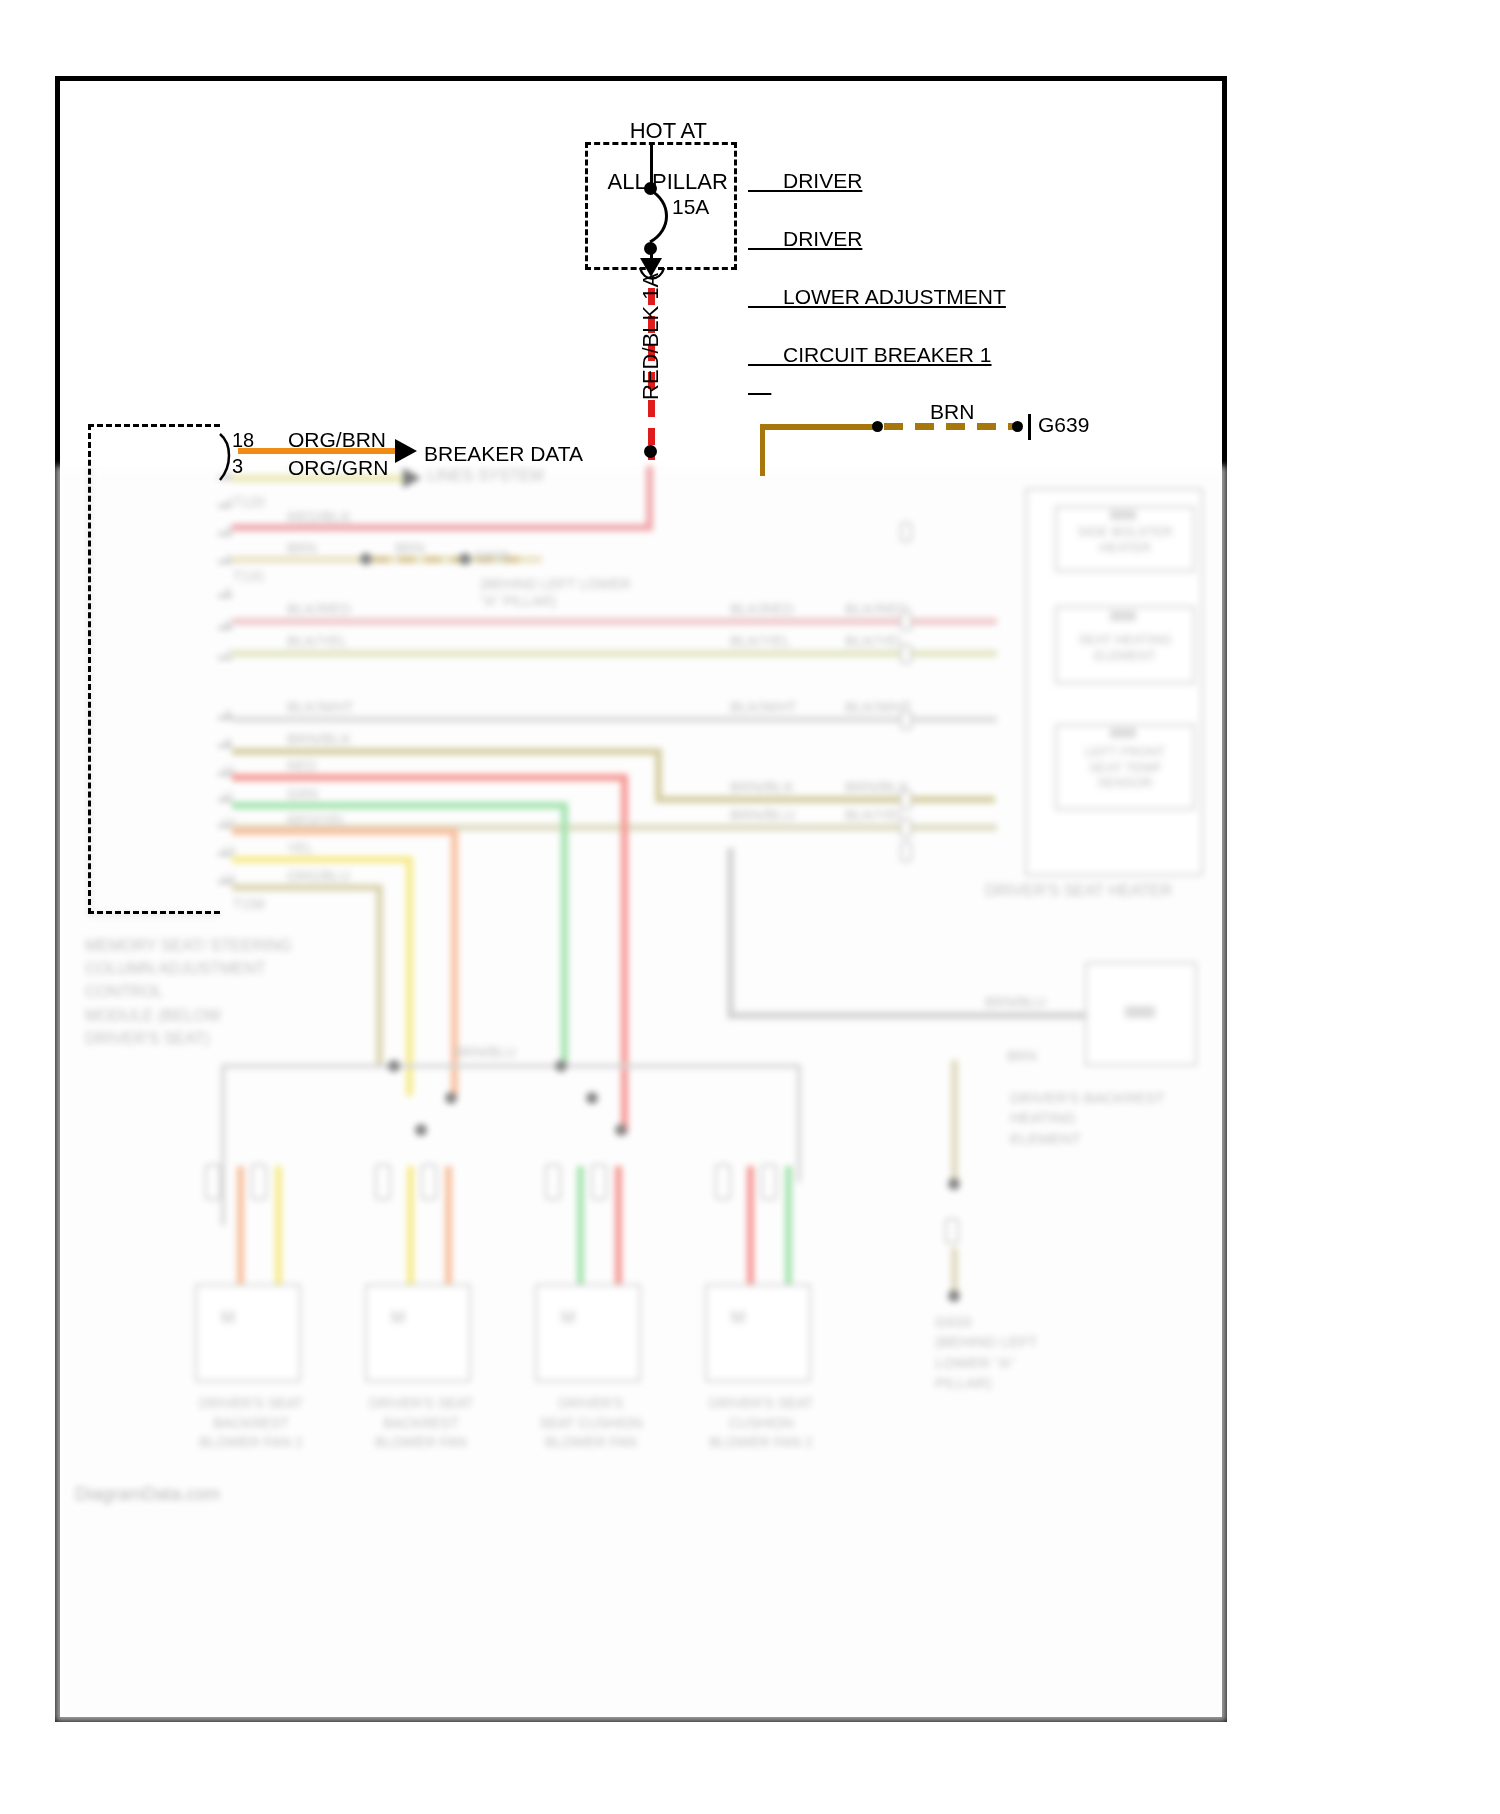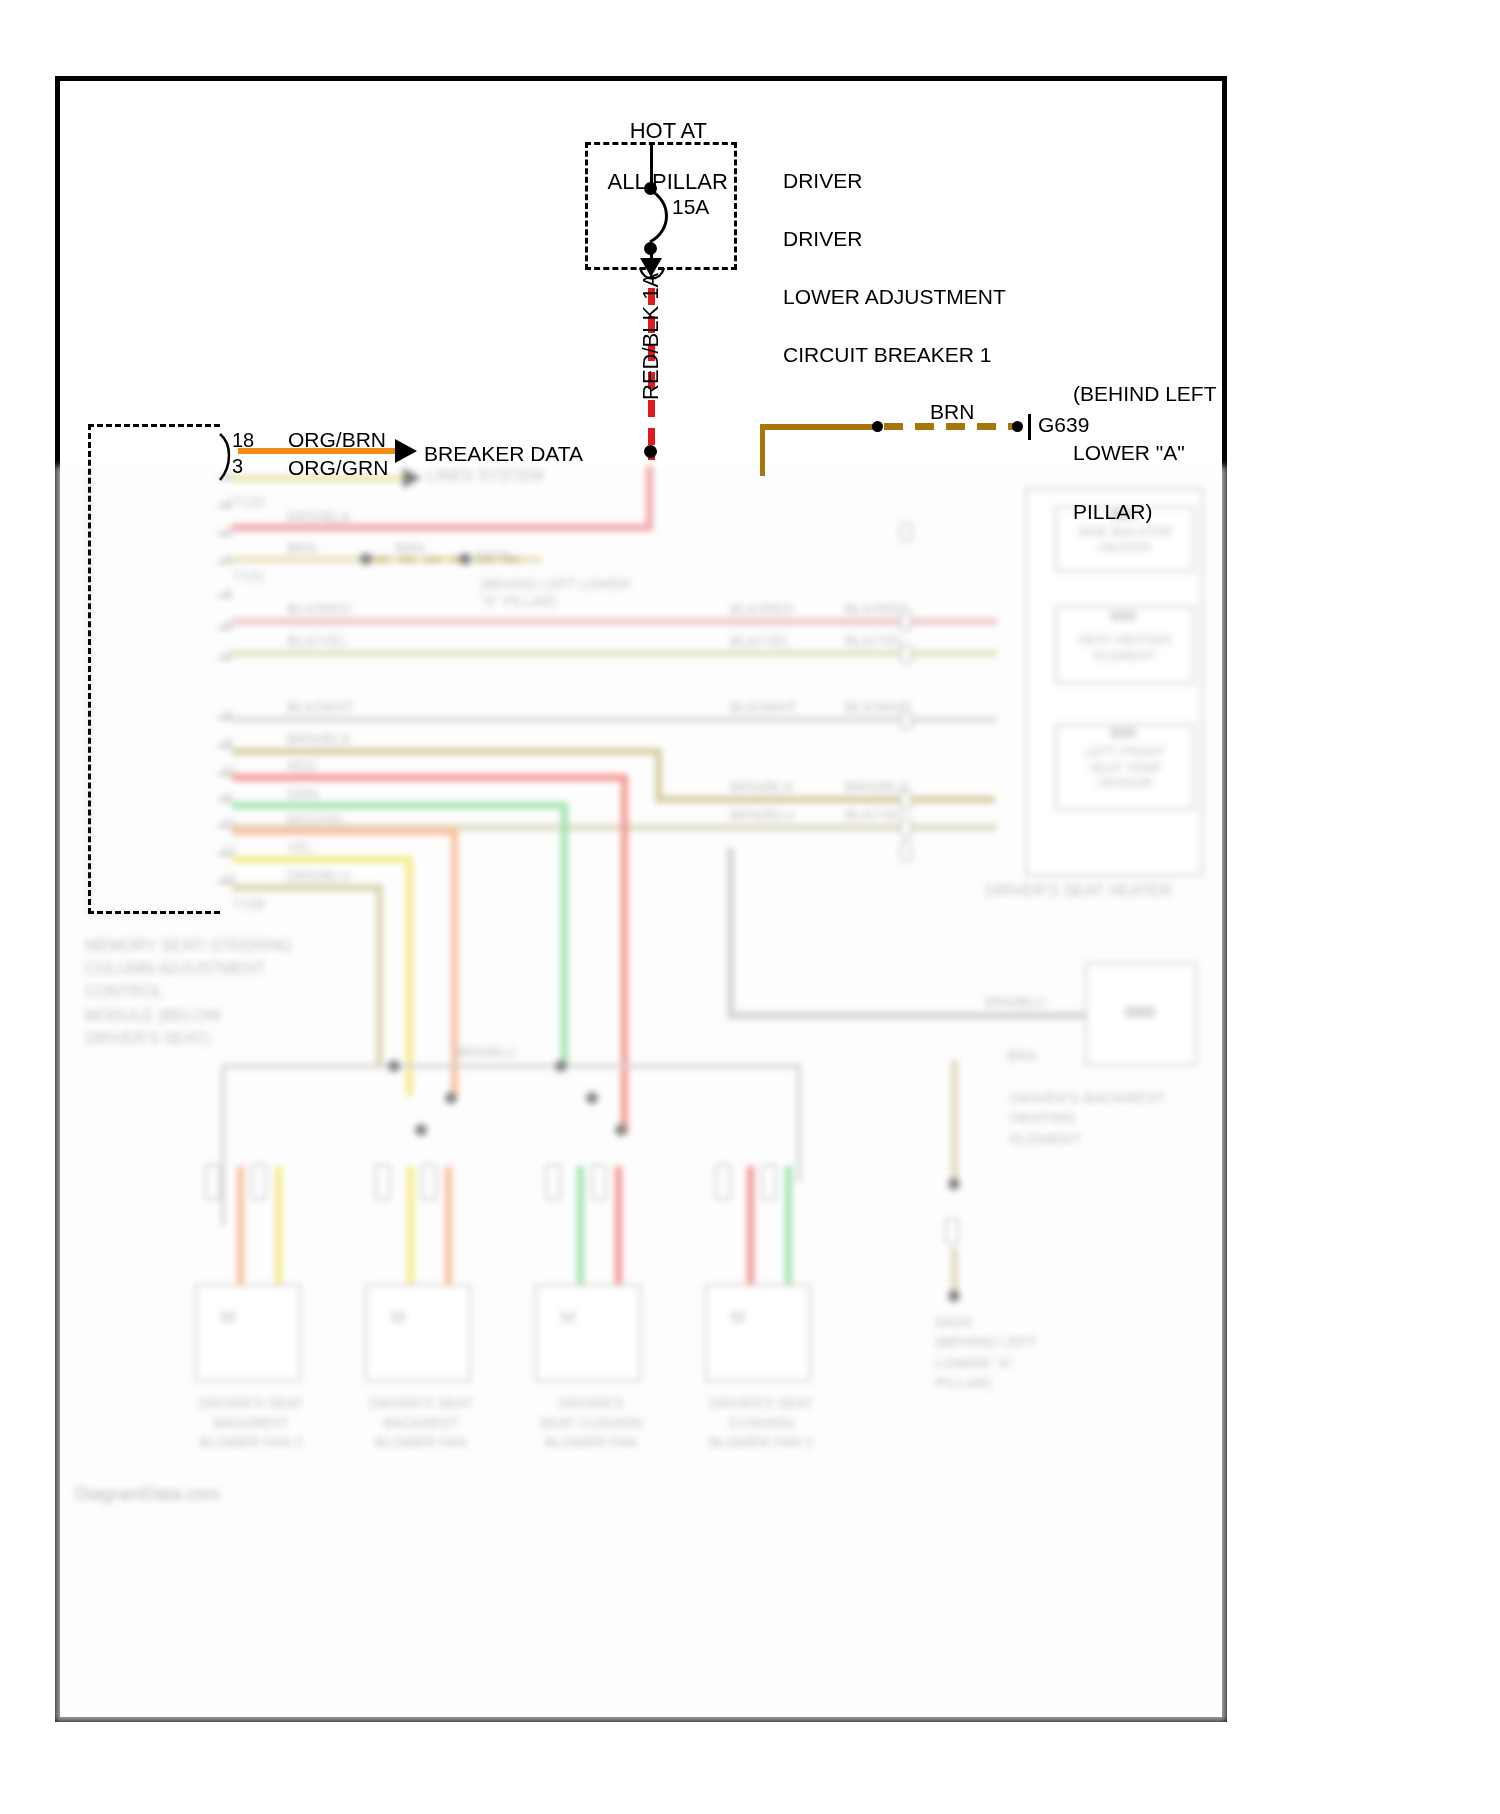--- a/index.html
+++ b/index.html
@@ -411,21 +411,21 @@
 
     <div class="lbl t21" style="left:672px; top:195px;">15A</div>
 
     <div class="solidline vline" style="left:650px; top:249px; width:3px; height:20px;"></div>
     <div class="arrow-down" style="left:640px; top:258px;"></div>
 
     <svg style="position:absolute; left:634px; top:266px; width:36px; height:22px;">
       <path d="M 6 2 C 10 16, 26 16, 30 2" stroke="#000" stroke-width="2.5" fill="none"></path>
     </svg>
 
-    <div class="lbl t21" style="left:748px; top:138px; line-height:1.38;">
+    <div class="lbl t21" style="left:748px; top:138px; line-height:1.38;text-decoration:underline;">
       <span>DRIVER</span><br>
       <span>DRIVER</span><br>
       <span>LOWER ADJUSTMENT</span><br>
       <span>CIRCUIT BREAKER 1</span>
     </div>
 
     <div class="wire w-redblk" style="left:648px; top:288px; height:172px;"></div>
 
     <div class="vert-text t22" style="left:638px; top:400px;">RED/BLK 1A</div>
 
@@ -451,21 +451,16 @@
     <div class="solidline" style="left:760px; top:426px; width:5px; height:50px; background:#a8770c;"></div>
     <div class="solidline" style="left:760px; top:424px; width:120px; height:6px; background:#a8770c;"></div>
     <div class="dot-sm" style="left:872px; top:421px;"></div>
     <div class="wire w-brn-dash" style="left:884px; top:423px; width:132px;"></div>
     <div class="lbl t21" style="left:930px; top:400px;">BRN</div>
     <div class="dot-sm" style="left:1012px; top:421px;"></div>
     <div class="gnd-bracket" style="left:1028px; top:414px;"></div>
 
     <div class="lbl t21" style="left:1038px; top:413px;">G639</div>
 
-    <div class="lbl t21" style="left:1038px; top:350px; line-height:1.4;">
-      <span>(BEHIND LEFT</span><br>
-      <span>LOWER "A"</span><br>
-      <span>PILLAR)</span>
-    </div>
 
   </div>
 
 </div>
 
 </body></html>

